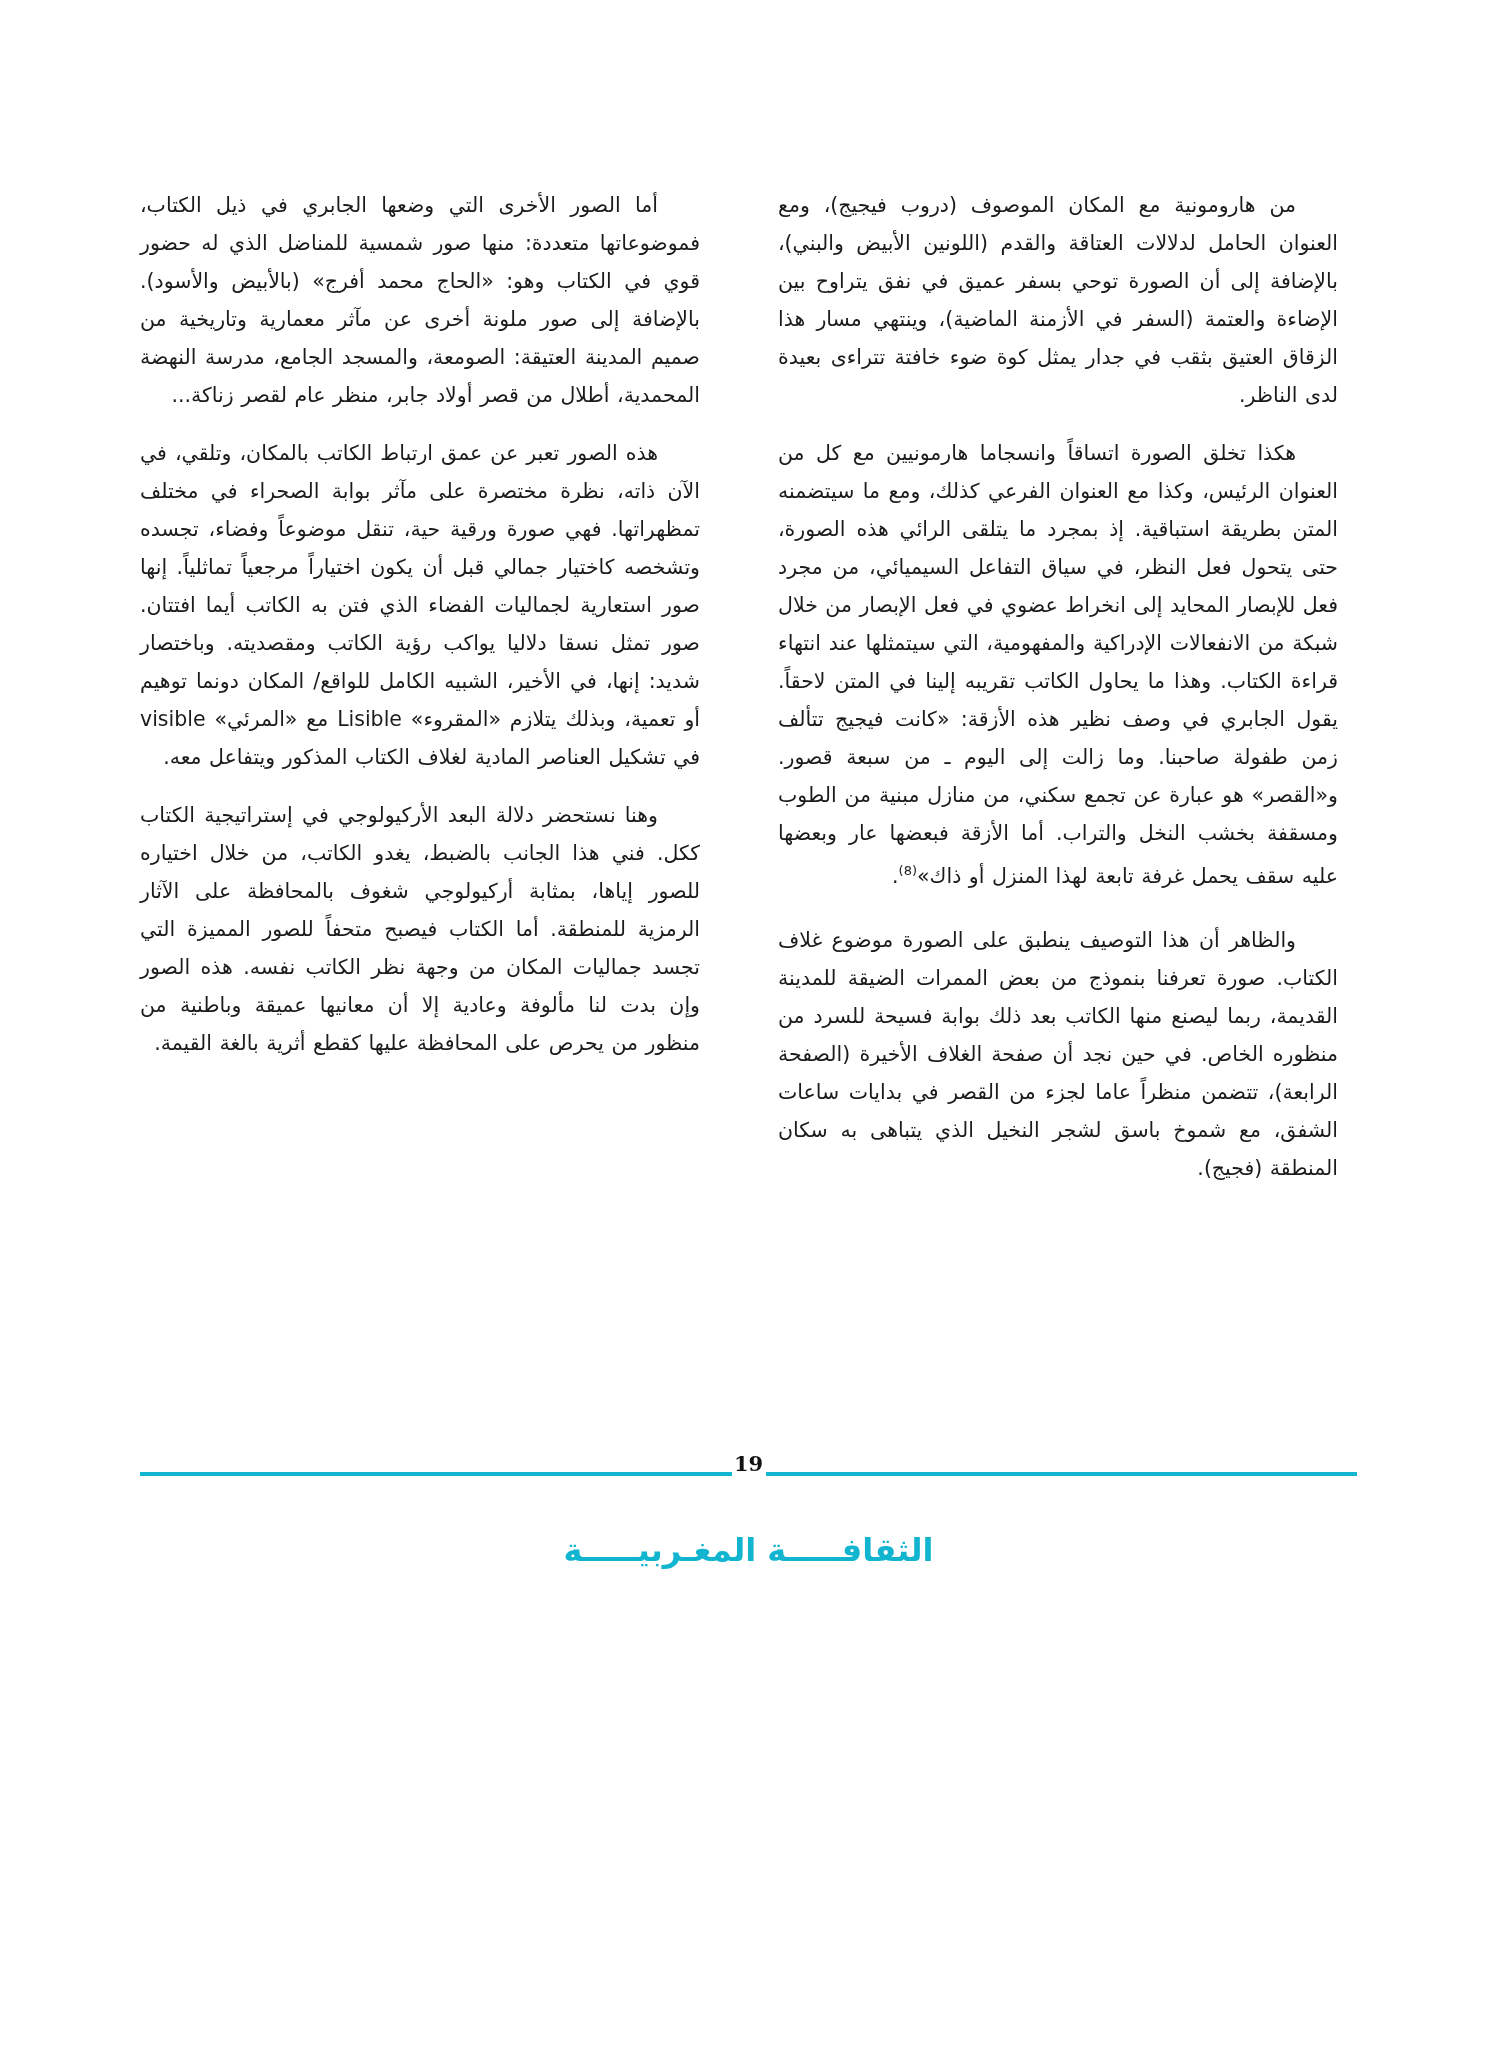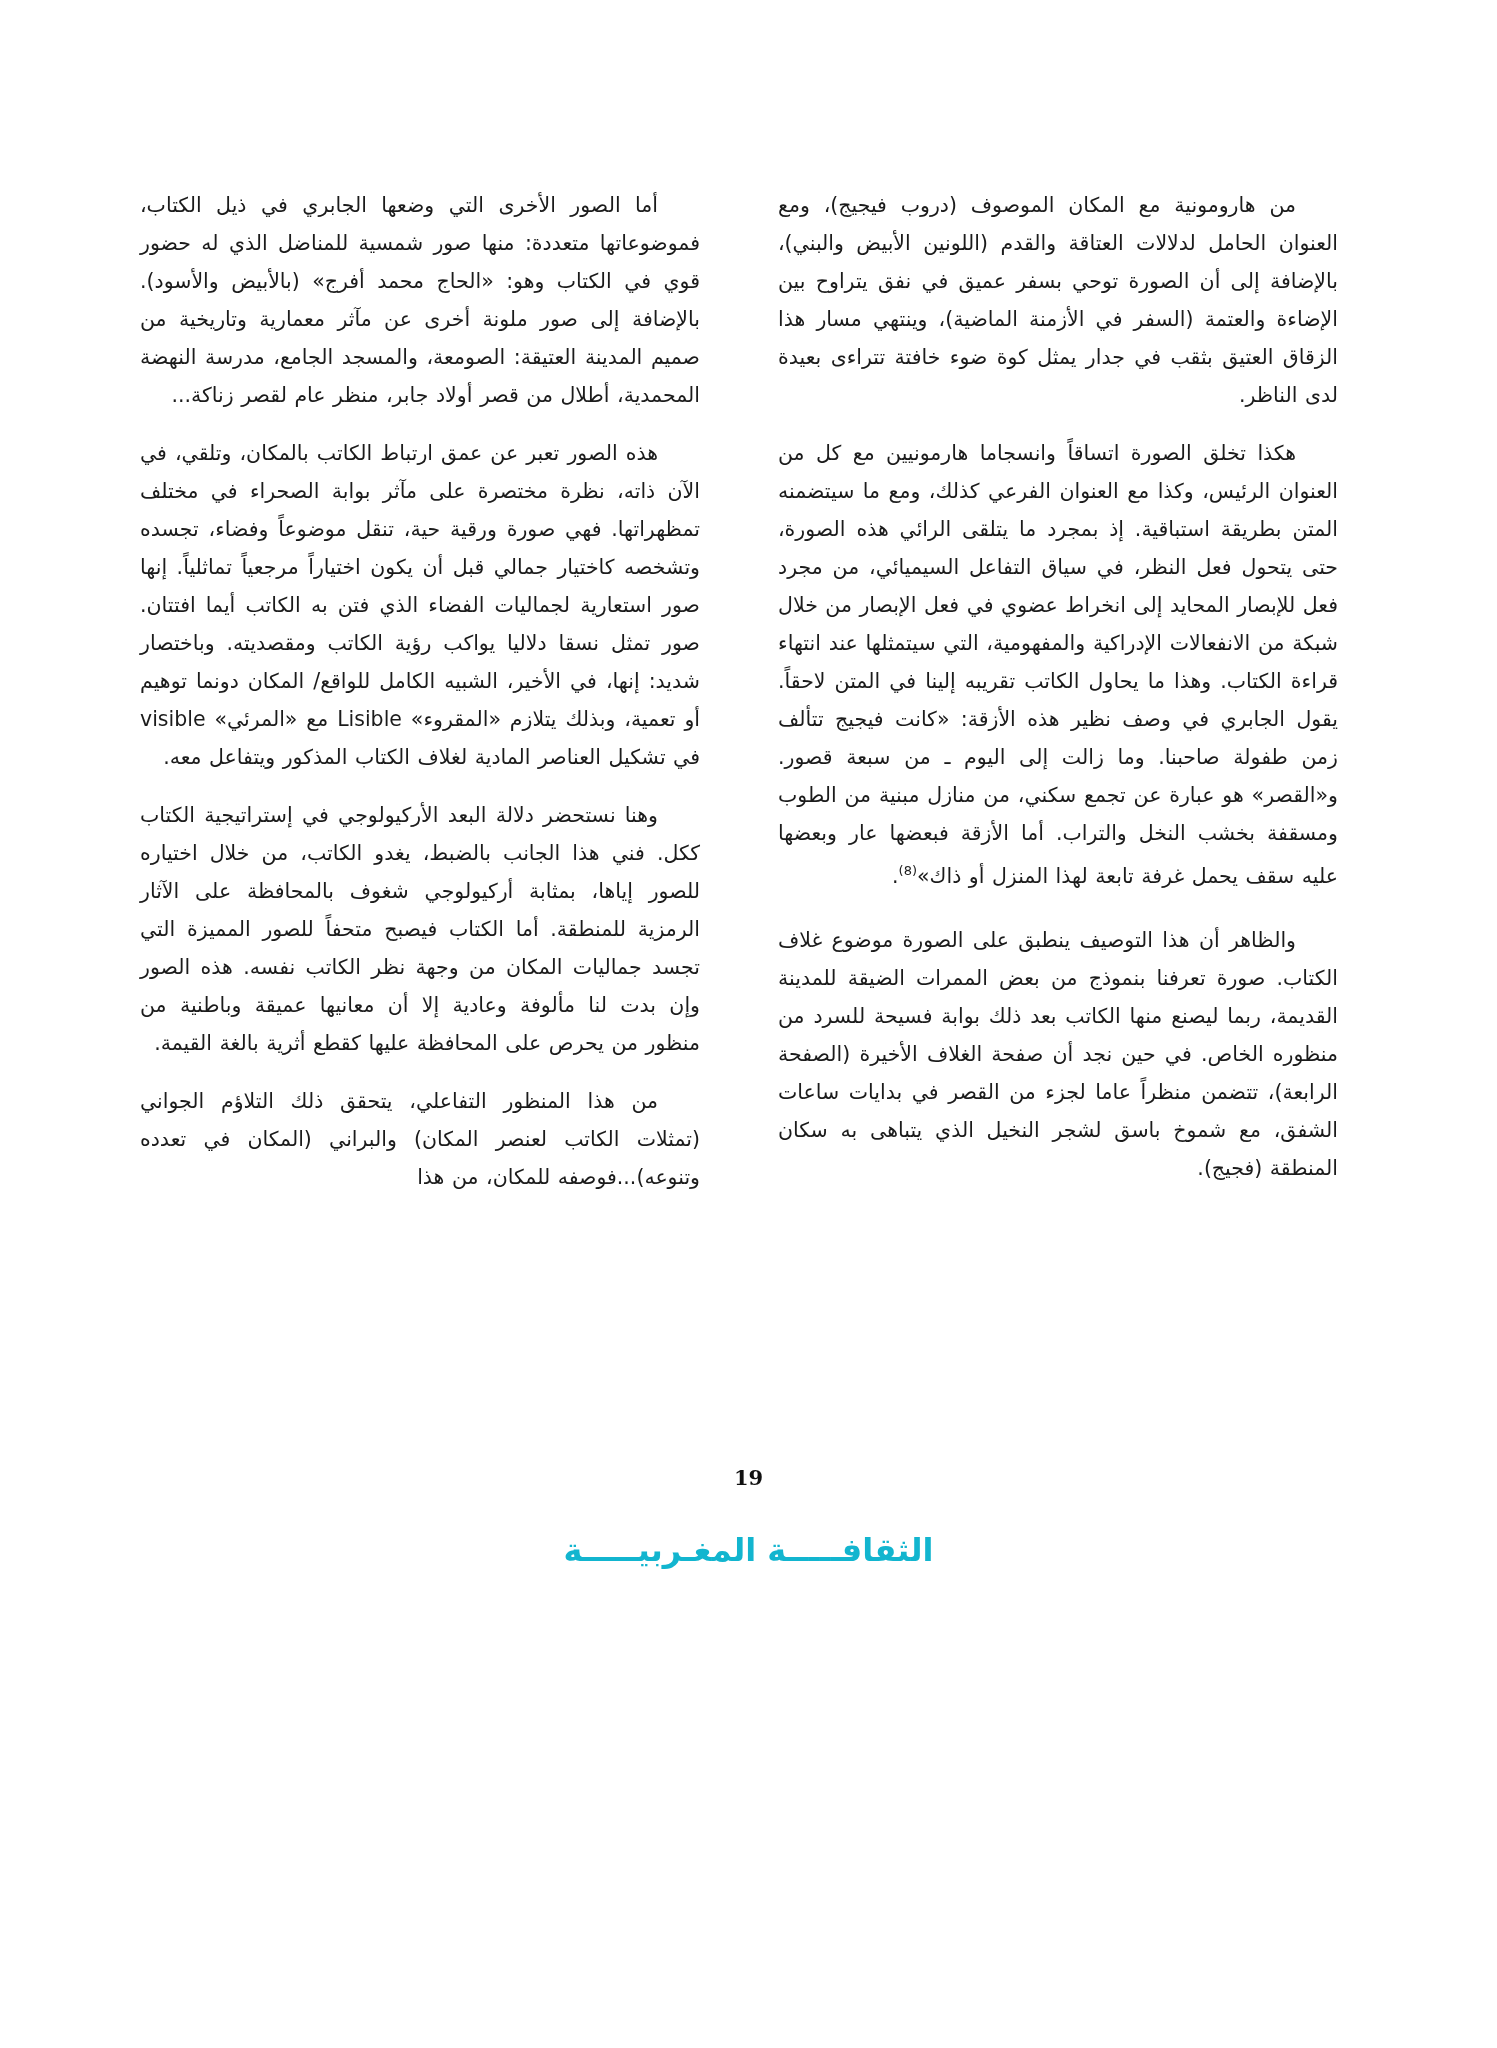--- a/index.html
+++ b/index.html
@@ -50,24 +50,22 @@
   
   .footer {
     position: absolute;
     left: 140px;
     right: 140px;
     bottom: 118px;
     height: 40px;
   }
   .rule-wrap {
     display: flex;
-    align-items: center;
-    gap: 14px;
+    align-items: flex-end;
     direction: ltr;
-    flex-direction: column;
   }
   .rule {
     flex: 1;
     height: 4px;
     background: #12b5cf;
   }
   .page-number {
     font-family: "DejaVu Serif", "Liberation Serif", serif;
     font-weight: bold;
     font-size: 21px;
@@ -96,21 +94,20 @@
 <body>
 
 <div class="page">
 
   <div class="columns">
 
     <div class="col">
       <p>أما الصور الأخرى التي وضعها الجابري في ذيل الكتاب، فموضوعاتها متعددة: منها صور شمسية للمناضل الذي له حضور قوي في الكتاب وهو: «الحاج محمد أفرج» (بالأبيض والأسود). بالإضافة إلى صور ملونة أخرى عن مآثر معمارية وتاريخية من صميم المدينة العتيقة: الصومعة، والمسجد الجامع، مدرسة النهضة المحمدية، أطلال من قصر أولاد جابر، منظر عام لقصر زناكة...</p>
       <p>هذه الصور تعبر عن عمق ارتباط الكاتب بالمكان، وتلقي، في الآن ذاته، نظرة مختصرة على مآثر بوابة الصحراء في مختلف تمظهراتها. فهي صورة ورقية حية، تنقل موضوعاً وفضاء، تجسده وتشخصه كاختيار جمالي قبل أن يكون اختياراً مرجعياً تماثلياً. إنها صور استعارية لجماليات الفضاء الذي فتن به الكاتب أيما افتتان. صور تمثل نسقا دلاليا يواكب رؤية الكاتب ومقصديته. وباختصار شديد: إنها، في الأخير، الشبيه الكامل للواقع/ المكان دونما توهيم أو تعمية، وبذلك يتلازم «المقروء» Lisible مع «المرئي» visible في تشكيل العناصر المادية لغلاف الكتاب المذكور ويتفاعل معه.</p>
       <p>وهنا نستحضر دلالة البعد الأركيولوجي في إستراتيجية الكتاب ككل. فني هذا الجانب بالضبط، يغدو الكاتب، من خلال اختياره للصور إياها، بمثابة أركيولوجي شغوف بالمحافظة على الآثار الرمزية للمنطقة. أما الكتاب فيصبح متحفاً للصور المميزة التي تجسد جماليات المكان من وجهة نظر الكاتب نفسه. هذه الصور وإن بدت لنا مألوفة وعادية إلا أن معانيها عميقة وباطنية من منظور من يحرص على المحافظة عليها كقطع أثرية بالغة القيمة.</p>
-      <p>من هذا المنظور التفاعلي، يتحقق ذلك التلاؤم الجواني (تمثلات الكاتب لعنصر المكان) والبراني (المكان في تعدده وتنوعه)...فوصفه للمكان، من هذا</p>
     </div>
 
     <div class="col">
       <p>من هارومونية مع المكان الموصوف (دروب فيجيج)، ومع العنوان الحامل لدلالات العتاقة والقدم (اللونين الأبيض والبني)، بالإضافة إلى أن الصورة توحي بسفر عميق في نفق يتراوح بين الإضاءة والعتمة (السفر في الأزمنة الماضية)، وينتهي مسار هذا الزقاق العتيق بثقب في جدار يمثل كوة ضوء خافتة تتراءى بعيدة لدى الناظر.</p>
       <p class="tight"><span>هكذا تخلق الصورة اتساقاً وانسجاما هارمونيين مع كل من العنوان الرئيس، وكذا مع العنوان الفرعي كذلك، ومع ما سيتضمنه المتن بطريقة استباقية. إذ بمجرد ما يتلقى الرائي هذه الصورة، حتى يتحول فعل النظر، في سياق التفاعل السيميائي، من مجرد فعل للإبصار المحايد إلى انخراط عضوي في فعل الإبصار من خلال شبكة من الانفعالات الإدراكية والمفهومية، التي سيتمثلها عند انتهاء قراءة الكتاب. وهذا ما يحاول الكاتب تقريبه إلينا في المتن لاحقاً. يقول الجابري في وصف نظير هذه الأزقة: «كانت فيجيج تتألف زمن طفولة صاحبنا. وما زالت إلى اليوم ـ من سبعة قصور. و«القصر» هو عبارة عن تجمع سكني، من منازل مبنية من الطوب ومسقفة بخشب النخل والتراب. أما الأزقة فبعضها عار وبعضها عليه سقف يحمل غرفة تابعة لهذا المنزل أو ذاك»</span><sup>(8)</sup><span>.</span></p>
       <p style="margin-top:26px">والظاهر أن هذا التوصيف ينطبق على الصورة موضوع غلاف الكتاب. صورة تعرفنا بنموذج من بعض الممرات الضيقة للمدينة القديمة، ربما ليصنع منها الكاتب بعد ذلك بوابة فسيحة للسرد من منظوره الخاص. في حين نجد أن صفحة الغلاف الأخيرة (الصفحة الرابعة)، تتضمن منظراً عاما لجزء من القصر في بدايات ساعات الشفق، مع شموخ باسق لشجر النخيل الذي يتباهى به سكان المنطقة (فجيج).</p>
     </div>
 
   </div>
 

